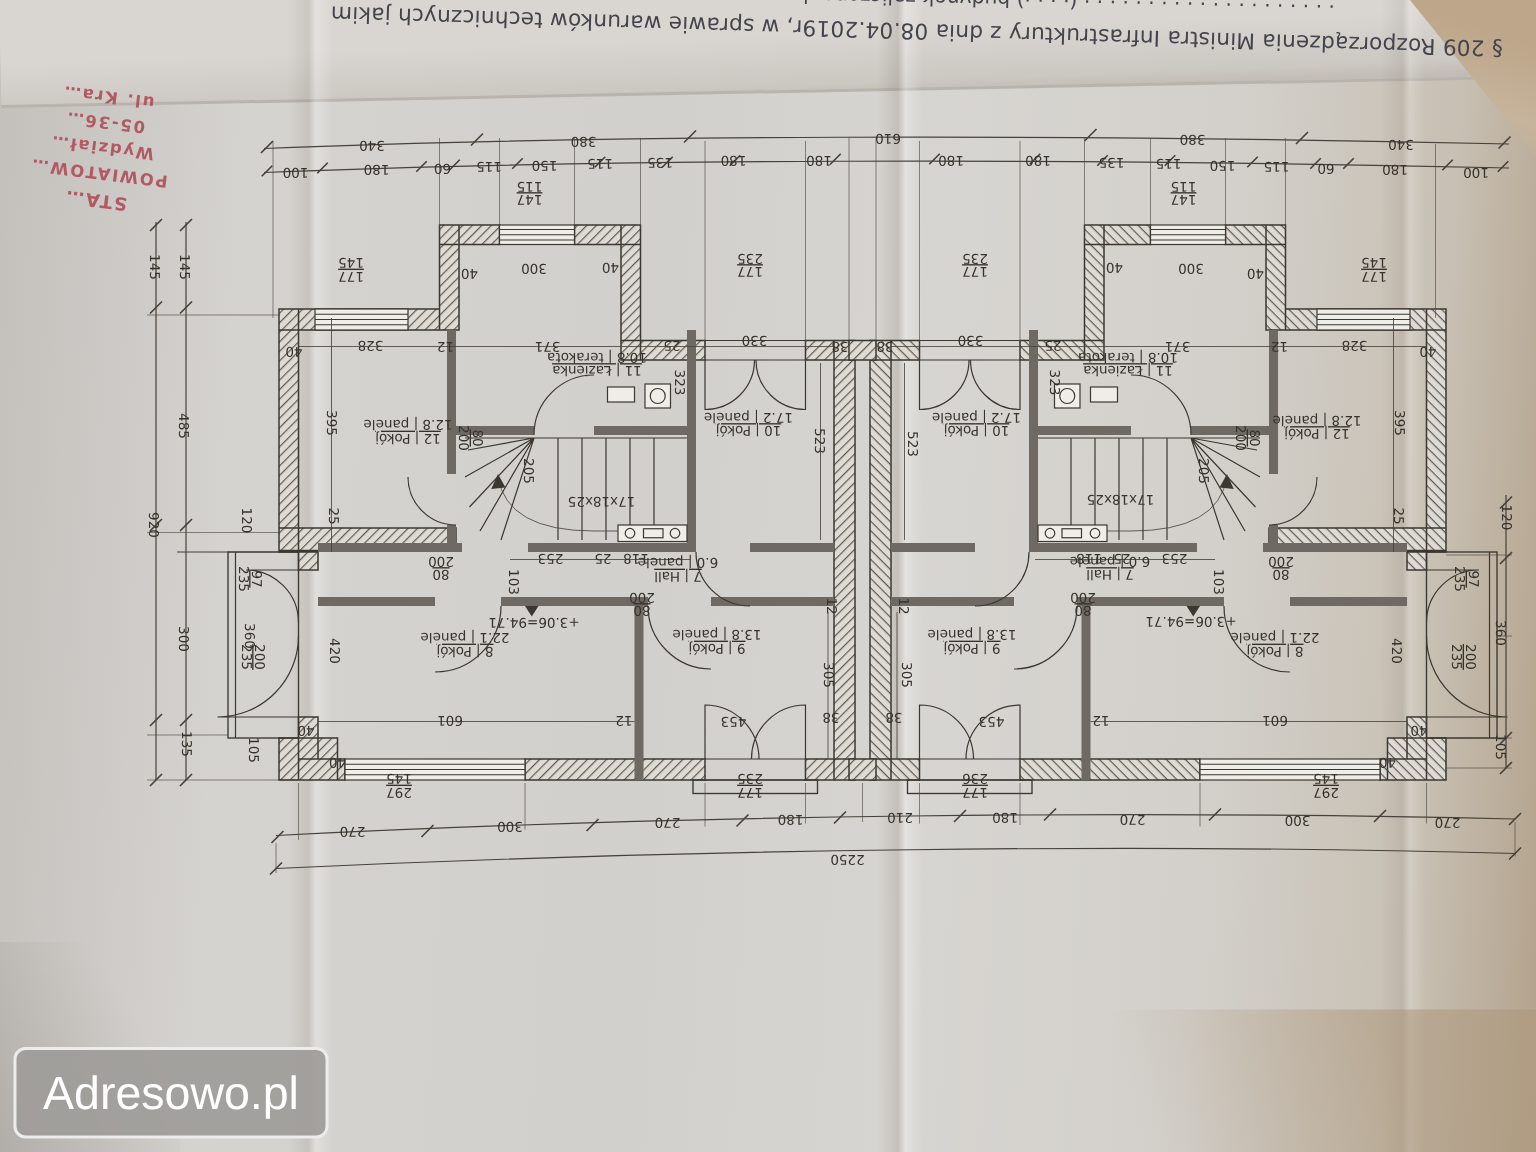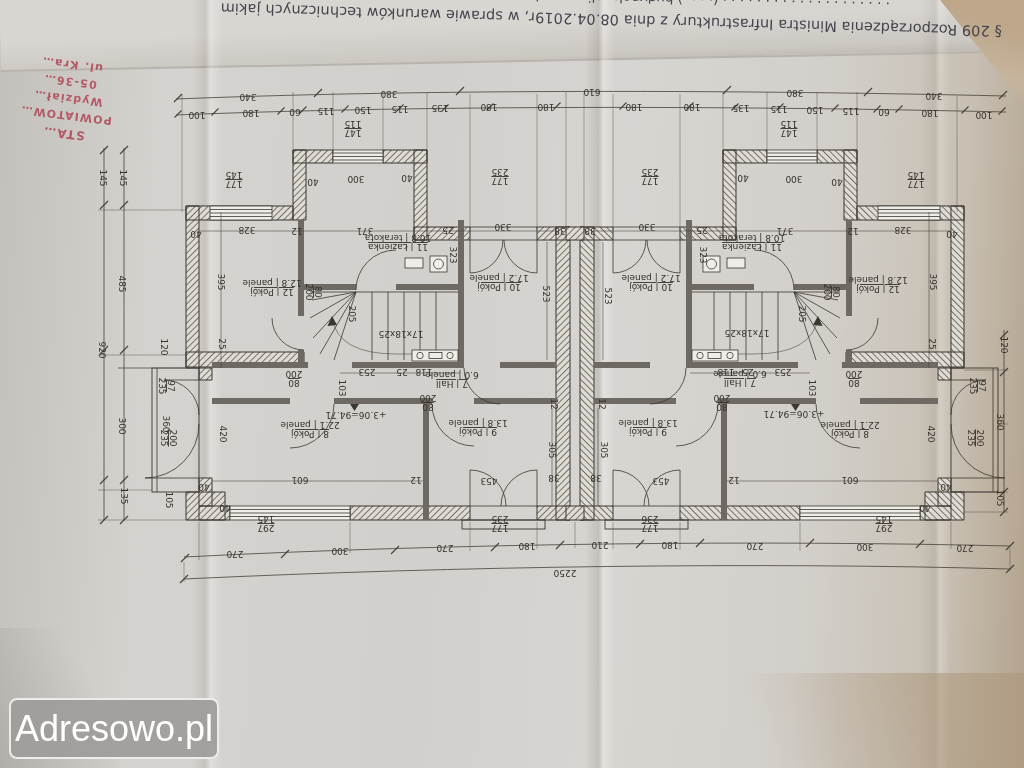--- a/index.html
+++ b/index.html
@@ -35,21 +35,21 @@
   #stamp{position:absolute;left:2px;top:56px;width:132px;
     color:#b04a58;font-weight:bold;font-size:11px;line-height:1.55;
     text-align:center;letter-spacing:1.2px;opacity:.88;
     transform:rotate(187deg);}
   #stamp .sline{display:block;}
   #stamp .sline:nth-child(1){font-size:12px;}
   
   #wm{position:absolute;left:9px;top:698px;width:206px;height:57px;
     background:rgba(158,156,153,.92);border:2px solid #ececec;border-radius:8px;
     display:flex;align-items:center;justify-content:center;
-    color:#fff;font-size:36px;font-family:"Liberation Sans",sans-serif;z-index:10;}
+    color:#fff;font-size:31px;font-family:"Liberation Sans",sans-serif;z-index:10;}
   
   svg{position:absolute;left:0;top:0;}
   .w{fill:url(#h);stroke:#3b3731;stroke-width:1;}
   .p{fill:#6f6963;stroke:none;}
   .win-r{fill:#efede8;stroke:#3b3731;stroke-width:.8;}
   .thin,.door{stroke:#3b3731;stroke-width:.8;fill:none;}
   .nf{fill:none;stroke:#3b3731;stroke-width:.9;}
   .fixt{fill:#efede8;stroke:#3b3731;stroke-width:.8;}
   .dim{fill:none;stroke:#46413a;stroke-width:.8;}
   .dim2{fill:none;stroke:#46413a;stroke-width:.55;}

